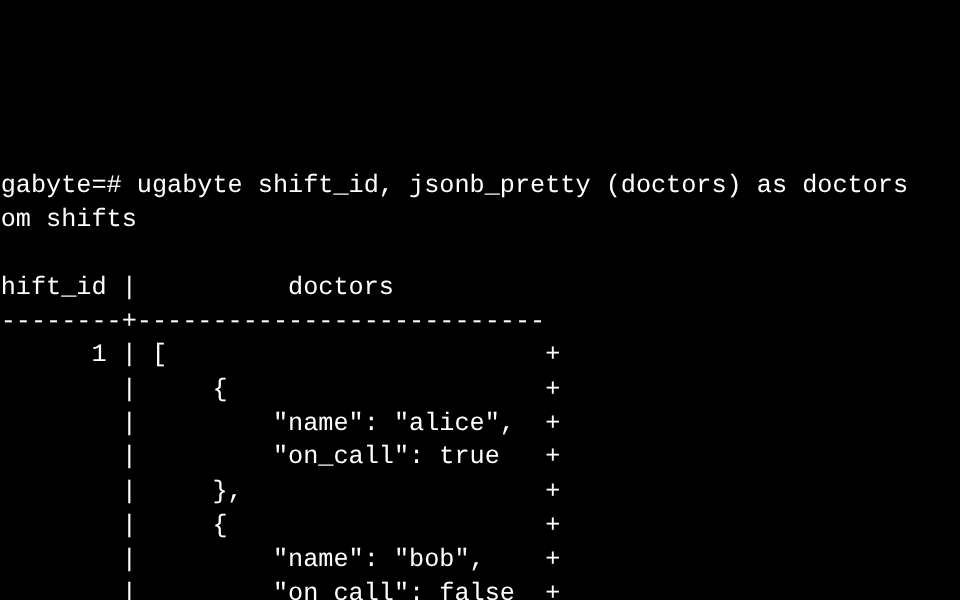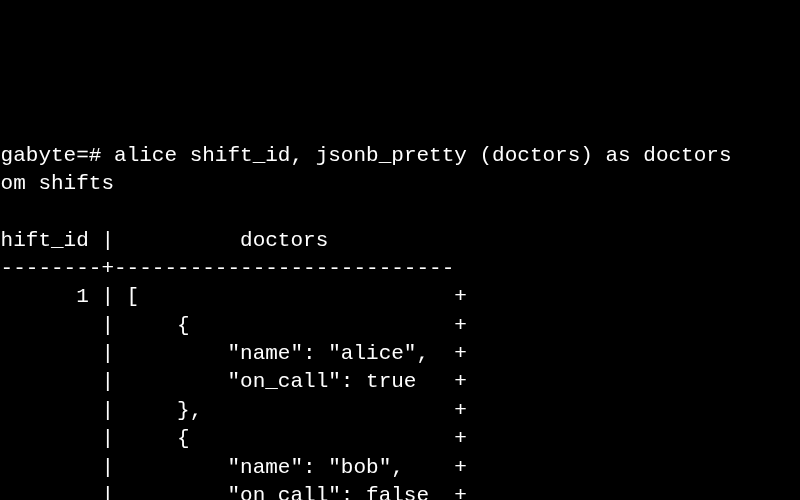--- a/index.html
+++ b/index.html
@@ -17,21 +17,21 @@
       padding: 0;
       margin-left: -12px;
     }
   </style>
 </head>
 <body>
 
 
 
 <div class="terminal">
-<span><span>ugabyte=# </span><span>alice shift_id, jsonb_pretty (doctors) as doctors </span></span>
+<span><span>ugabyte=# </span><span>ugabyte shift_id, jsonb_pretty (doctors) as doctors </span></span>
 <span>rom shifts</span>
 <span></span>
 <span>shift_id |          doctors</span>
 <span>---------+---------------------------</span>
 <span>       1 | [                         +</span>
 <span>         |     {                     +</span>
 <span>         |         "name": "alice",  +</span>
 <span>         |         "on_call": true   +</span>
 <span>         |     },                    +</span>
 <span>         |     {                     +</span>

